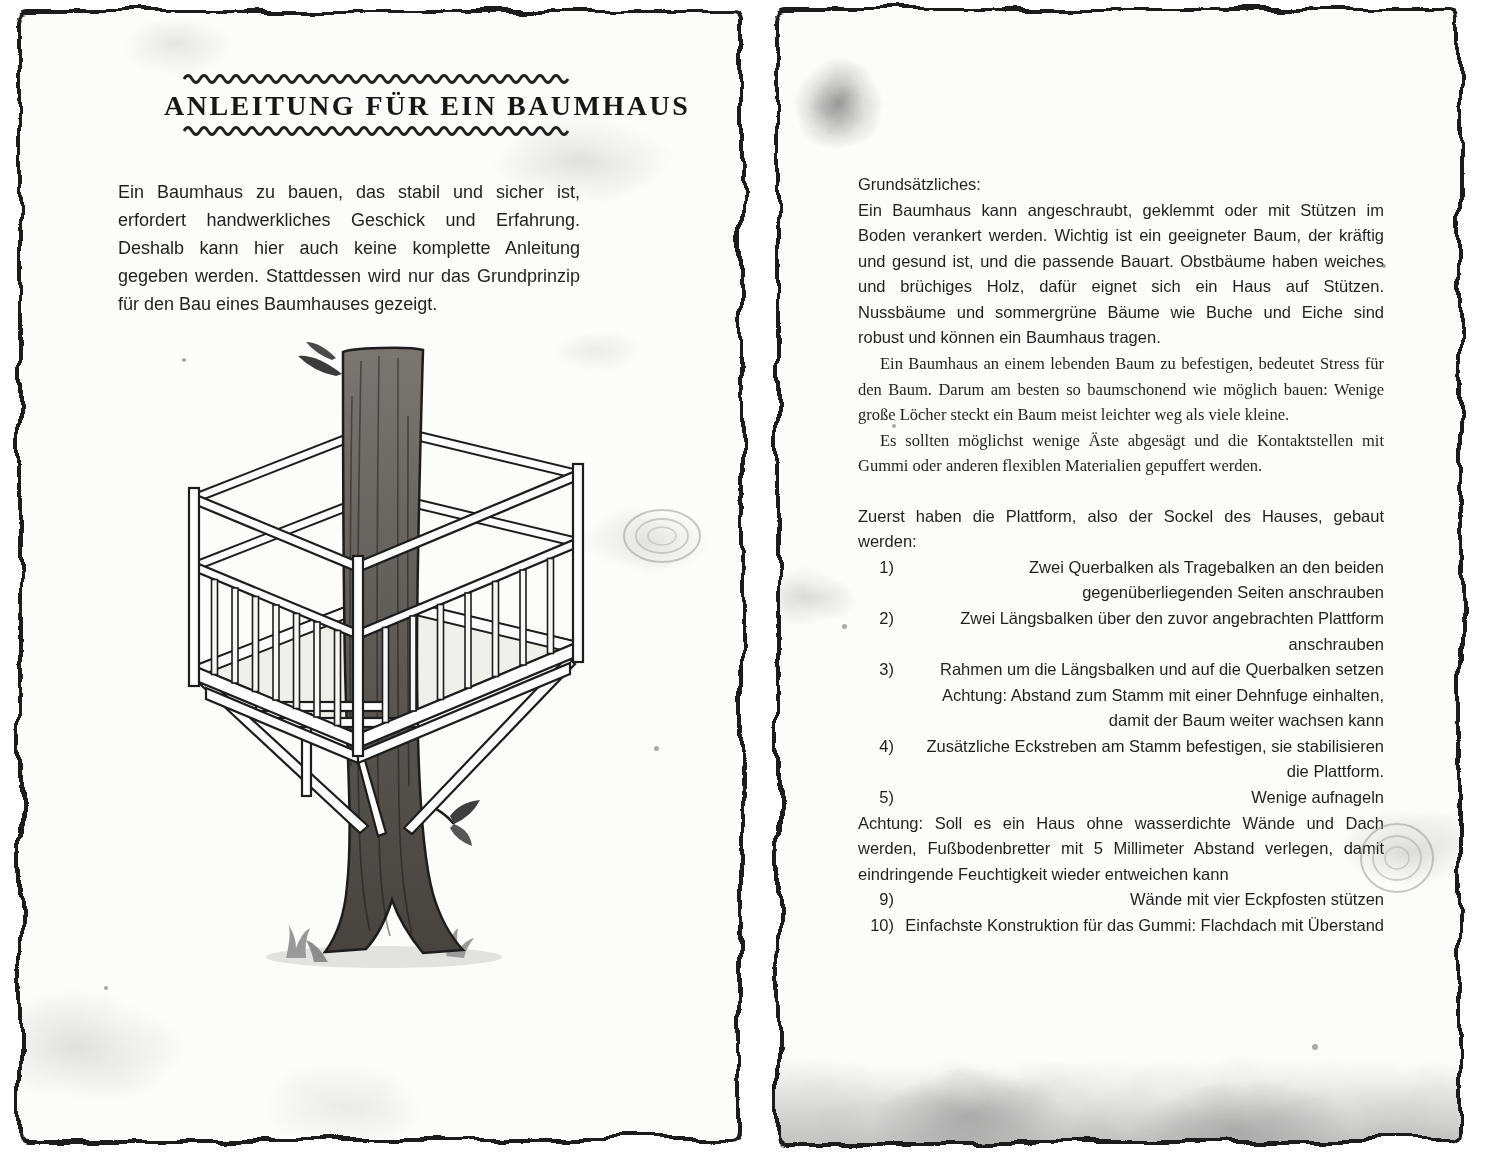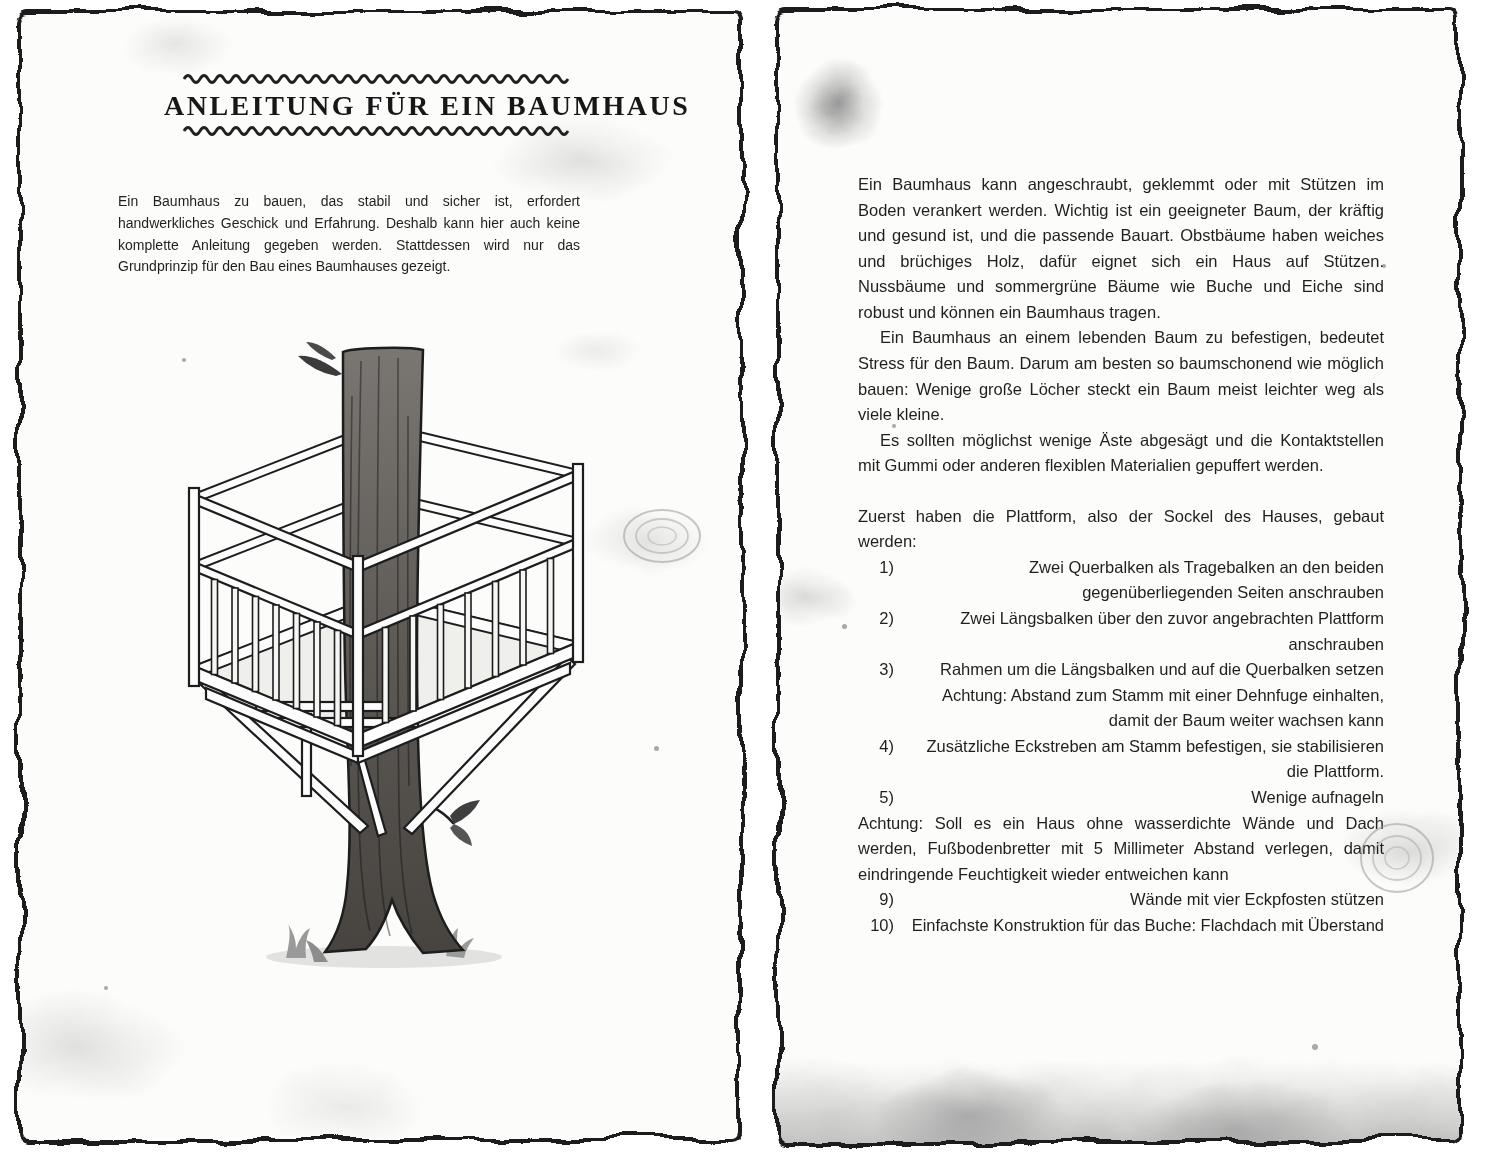--- a/index.html
+++ b/index.html
@@ -43,30 +43,30 @@
   .title-text {
     font-family:"Liberation Serif", serif;
     font-weight:700; font-size:28px; letter-spacing:2.5px;
     color:#171717; margin:4px 0 2px 0; white-space:nowrap;
   }
   .wave-rule { display:block; margin:0 auto; }
 
   
   .intro {
     position:absolute; left:104px; top:172px; width:462px;
-    font-size:14px; line-height:1.56; text-align:justify;margin-top:13px;
+    font-size:18px; line-height:1.56; text-align:justify;
   }
   .treehouse-wrap { position:absolute; left:132px; top:330px; width:520px; height:660px; }
 
   .body-text {
     position:absolute; left:86px; top:168px; width:526px;
     font-size:16.5px; line-height:1.55;
   }
   .body-text p { margin:0; text-align:justify; }
-  .p-indent { text-indent:22px; }
+  .p-indent { text-indent:22px;font-family:Liberation Serif, serif; }
   .gap { height:25px; }
   .step { display:flex; }
   .step-num { width:36px; text-align:right; padding-right:7px; flex-shrink:0; }
   .step-text { flex:1; text-align:right; white-space:pre-line; }
   .warning { text-align:justify; }
 
   .swirl { position:absolute; opacity:.55; }
   .speck { position:absolute; border-radius:50%; background:#555; opacity:.5; }
 </style>
 </head>
@@ -194,20 +194,21 @@
     <div class="speck" style="left:640px; top:740px; width:5px; height:5px;"></div>
     <div class="speck" style="left:90px; top:980px; width:4px; height:4px;"></div>
   </div>
 </div>
 
 <div class="page" style="left:772px; top:4px; width:694px; height:1144px;">
   <div class="page-bg right-tex"></div>
   <div class="page-content">
 
     <div class="body-text">
+      <p>Grundsätzliches:</p>
       <p>Ein Baumhaus kann angeschraubt, geklemmt oder mit Stützen im Boden verankert werden. Wichtig ist ein geeigneter Baum, der kräftig und gesund ist, und die passende Bauart. Obstbäume haben weiches und brüchiges Holz, dafür eignet sich ein Haus auf Stützen. Nussbäume und sommergrüne Bäume wie Buche und Eiche sind robust und können ein Baumhaus tragen.</p>
       <p class="p-indent">Ein Baumhaus an einem lebenden Baum zu befestigen, bedeutet Stress für den Baum. Darum am besten so baumschonend wie möglich bauen: Wenige große Löcher steckt ein Baum meist leichter weg als viele kleine.</p>
       <p class="p-indent">Es sollten möglichst wenige Äste abgesägt und die Kontaktstellen mit Gummi oder anderen flexiblen Materialien gepuffert werden.</p>
 
       <div class="gap"></div>
 
       <p>Zuerst haben die Plattform, also der Sockel des Hauses, gebaut werden:</p>
 
       <div class="step">
         <span class="step-num">1)</span>
@@ -232,21 +233,21 @@
       </div>
 
       <p class="warning">Achtung: Soll es ein Haus ohne wasserdichte Wände und Dach werden, Fußbodenbretter mit 5 Millimeter Abstand verlegen, damit eindringende Feuchtigkeit wieder entweichen kann</p>
 
       <div class="step">
         <span class="step-num">9)</span>
         <span class="step-text">Wände mit vier Eckpfosten stützen</span>
       </div>
       <div class="step">
         <span class="step-num">10)</span>
-        <span class="step-text">Einfachste Konstruktion für das Buche: Flachdach mit Überstand</span>
+        <span class="step-text">Einfachste Konstruktion für das Gummi: Flachdach mit Überstand</span>
       </div>
     </div>
 
     <svg class="swirl" style="left:583px; top:814px;" width="84" height="80" viewBox="0 0 84 80">
       <ellipse cx="42" cy="40" rx="36" ry="34" fill="none" stroke="#9a9a9a" stroke-width="2"></ellipse>
       <ellipse cx="42" cy="40" rx="24" ry="22" fill="none" stroke="#a8a8a8" stroke-width="1.8"></ellipse>
       <ellipse cx="42" cy="40" rx="12" ry="11" fill="none" stroke="#b0b0b0" stroke-width="1.6"></ellipse>
     </svg>
     <div class="speck" style="left:120px; top:420px; width:4px; height:4px;"></div>
     <div class="speck" style="left:70px; top:620px; width:5px; height:5px;"></div>

